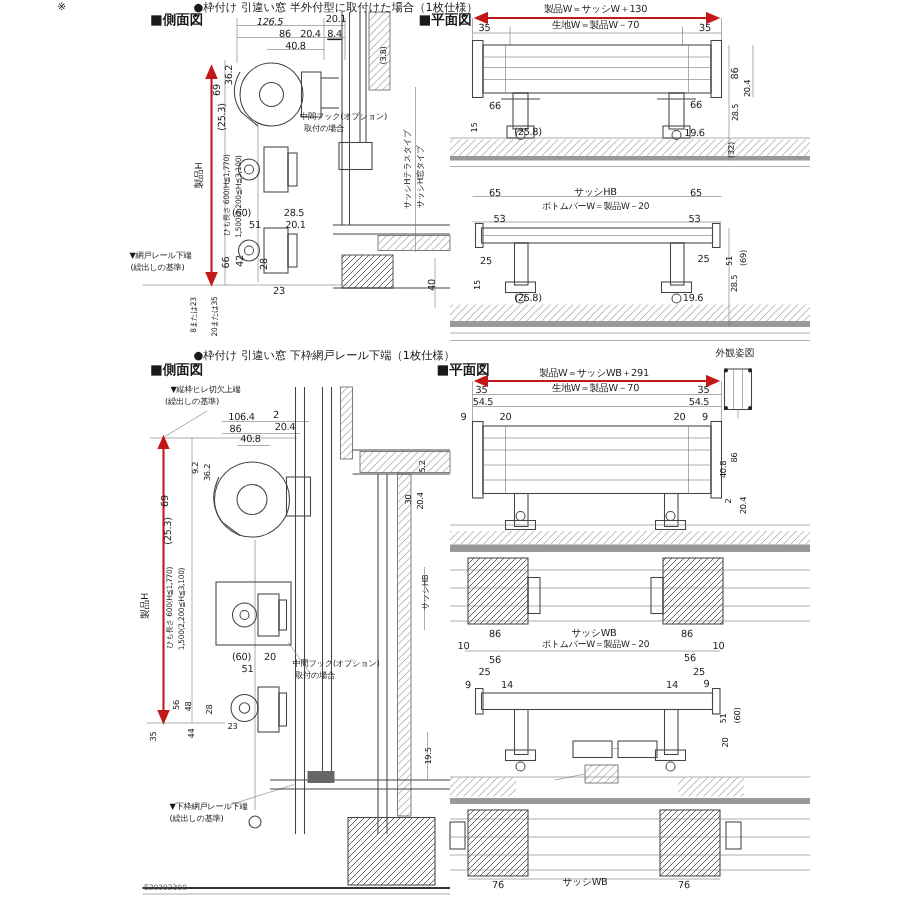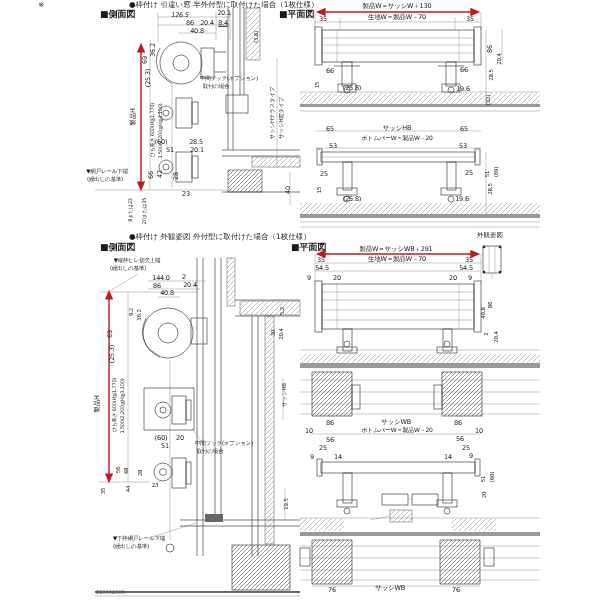--- a/index.html
+++ b/index.html
@@ -277,21 +277,21 @@
         <circle cx="484" cy="272" r="1.3" fill="#222"></circle>
         <circle cx="500" cy="272" r="1.3" fill="#222"></circle>
         <line class="thin" x1="492" y1="273" x2="492" y2="279"></line>
       </g>
     </g>
   </svg>
 
   <span class="ttl" style="left:113px;top:1px;">●枠付け 引違い窓 半外付型に取付けた場合（1枚仕様）</span>
   <span class="hdr" style="left:100px;top:10px;">■側面図</span>
   <span class="hdr" style="left:279px;top:10px;">■平面図</span>
-  <span class="ttl" style="left:113px;top:233px;">●枠付け 外観姿図 外付型に取付けた場合（1枚仕様）</span>
+  <span class="ttl" style="left:113px;top:233px;">●枠付け 引違い窓 下枠網戸レール下端（1枚仕様）</span>
   <span class="hdr" style="left:100px;top:243px;">■側面図</span>
   <span class="hdr" style="left:291px;top:243px;">■平面図</span>
   <span class="sub" style="left:477px;top:232px;">外観姿図</span>
   <span class="code" style="left:96px;top:590px;">E20302300</span>
 
   <div id="ann-layer">
       <span class="ann" style="left: 41px; top: 5px; font-size: 7px;">※</span>
       <span class="ann" style="left: 180px; top: 15px; font-size: 6.5px; font-style: italic;">126.5</span>
       <span class="ann" style="left: 224px; top: 13px; font-size: 6.5px;">20.1</span>
       <span class="ann" style="left: 190px; top: 23px; font-size: 6.5px;">86</span>
@@ -344,21 +344,21 @@
       <span class="ann" style="left: 324px; top: 174px; font-size: 6.5px;">25</span>
       <span class="ann" style="left: 469px; top: 173px; font-size: 6.5px;">25</span>
       <span class="ann rot" style="left: 488px; top: 174px; font-size: 5.5px;">51</span>
       <span class="ann rot" style="left: 497px; top: 172px; font-size: 5.5px;">(69)</span>
       <span class="ann rot" style="left: 491px; top: 189px; font-size: 5.5px;">28.5</span>
       <span class="ann rot" style="left: 320px; top: 190px; font-size: 5.5px;">15</span>
       <span class="ann" style="left: 352px; top: 199px; font-size: 6.5px;">(25.8)</span>
       <span class="ann" style="left: 462px; top: 199px; font-size: 6.5px;">19.6</span>
       <span class="ann" style="left: 137px; top: 261px; font-size: 5.5px;">▼縦枠ヒレ切欠上端</span>
       <span class="ann" style="left: 128px; top: 269px; font-size: 5.5px;">(繰出しの基準)</span>
-      <span class="ann" style="left: 161px; top: 278px; font-size: 6.5px;">144.0</span>
+      <span class="ann" style="left: 161px; top: 278px; font-size: 6.5px;">106.4</span>
       <span class="ann" style="left: 184px; top: 277px; font-size: 6.5px;">2</span>
       <span class="ann" style="left: 157px; top: 286px; font-size: 6.5px;">86</span>
       <span class="ann" style="left: 190px; top: 285px; font-size: 6.5px;">20.4</span>
       <span class="ann" style="left: 167px; top: 293px; font-size: 6.5px;">40.8</span>
       <span class="ann rot" style="left: 132px; top: 312px; font-size: 5.5px;">9.2</span>
       <span class="ann rot" style="left: 140px; top: 315px; font-size: 5.5px;">36.2</span>
       <span class="ann rot" style="left: 283px; top: 311px; font-size: 5.5px;">5.2</span>
       <span class="ann rot" style="left: 274px; top: 333px; font-size: 5.5px;">30</span>
       <span class="ann rot" style="left: 282px; top: 334px; font-size: 5.5px;">20.4</span>
       <span class="ann rot" style="left: 110px; top: 334px; font-size: 6.5px;">69</span>

